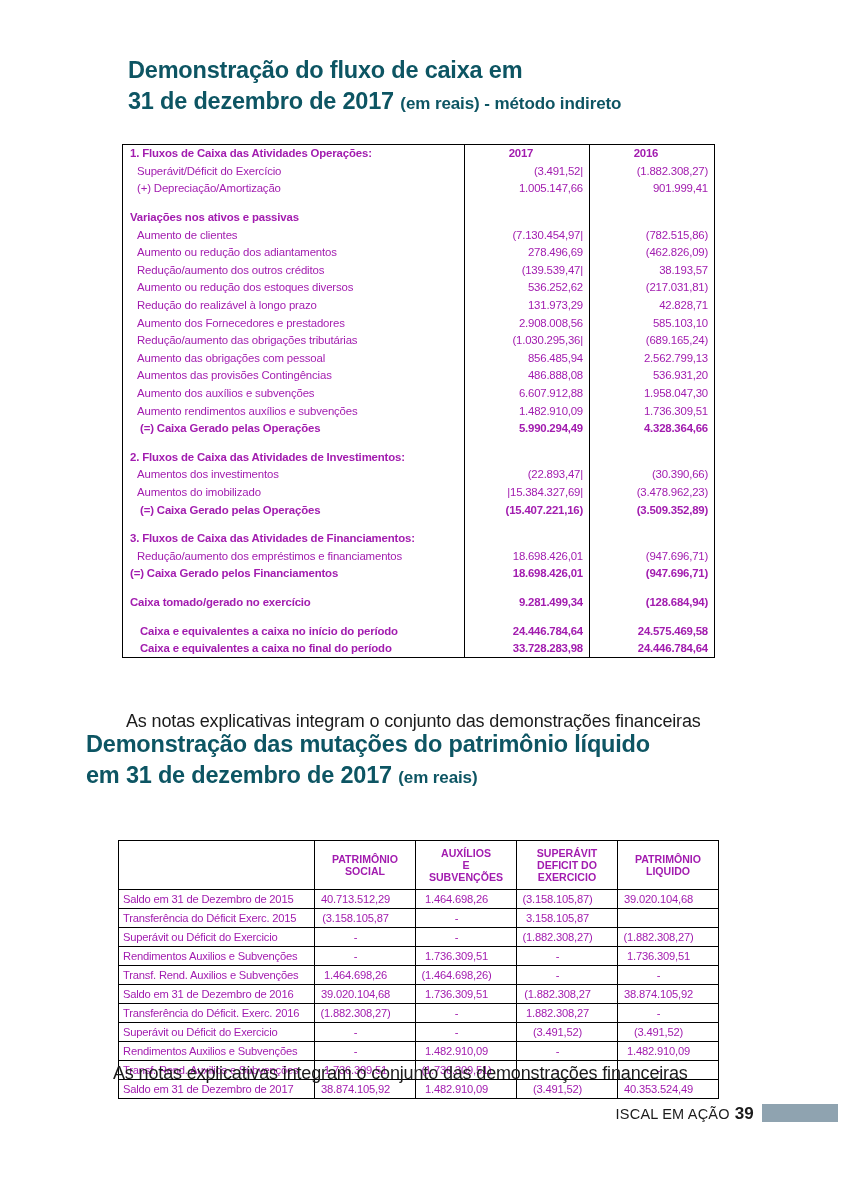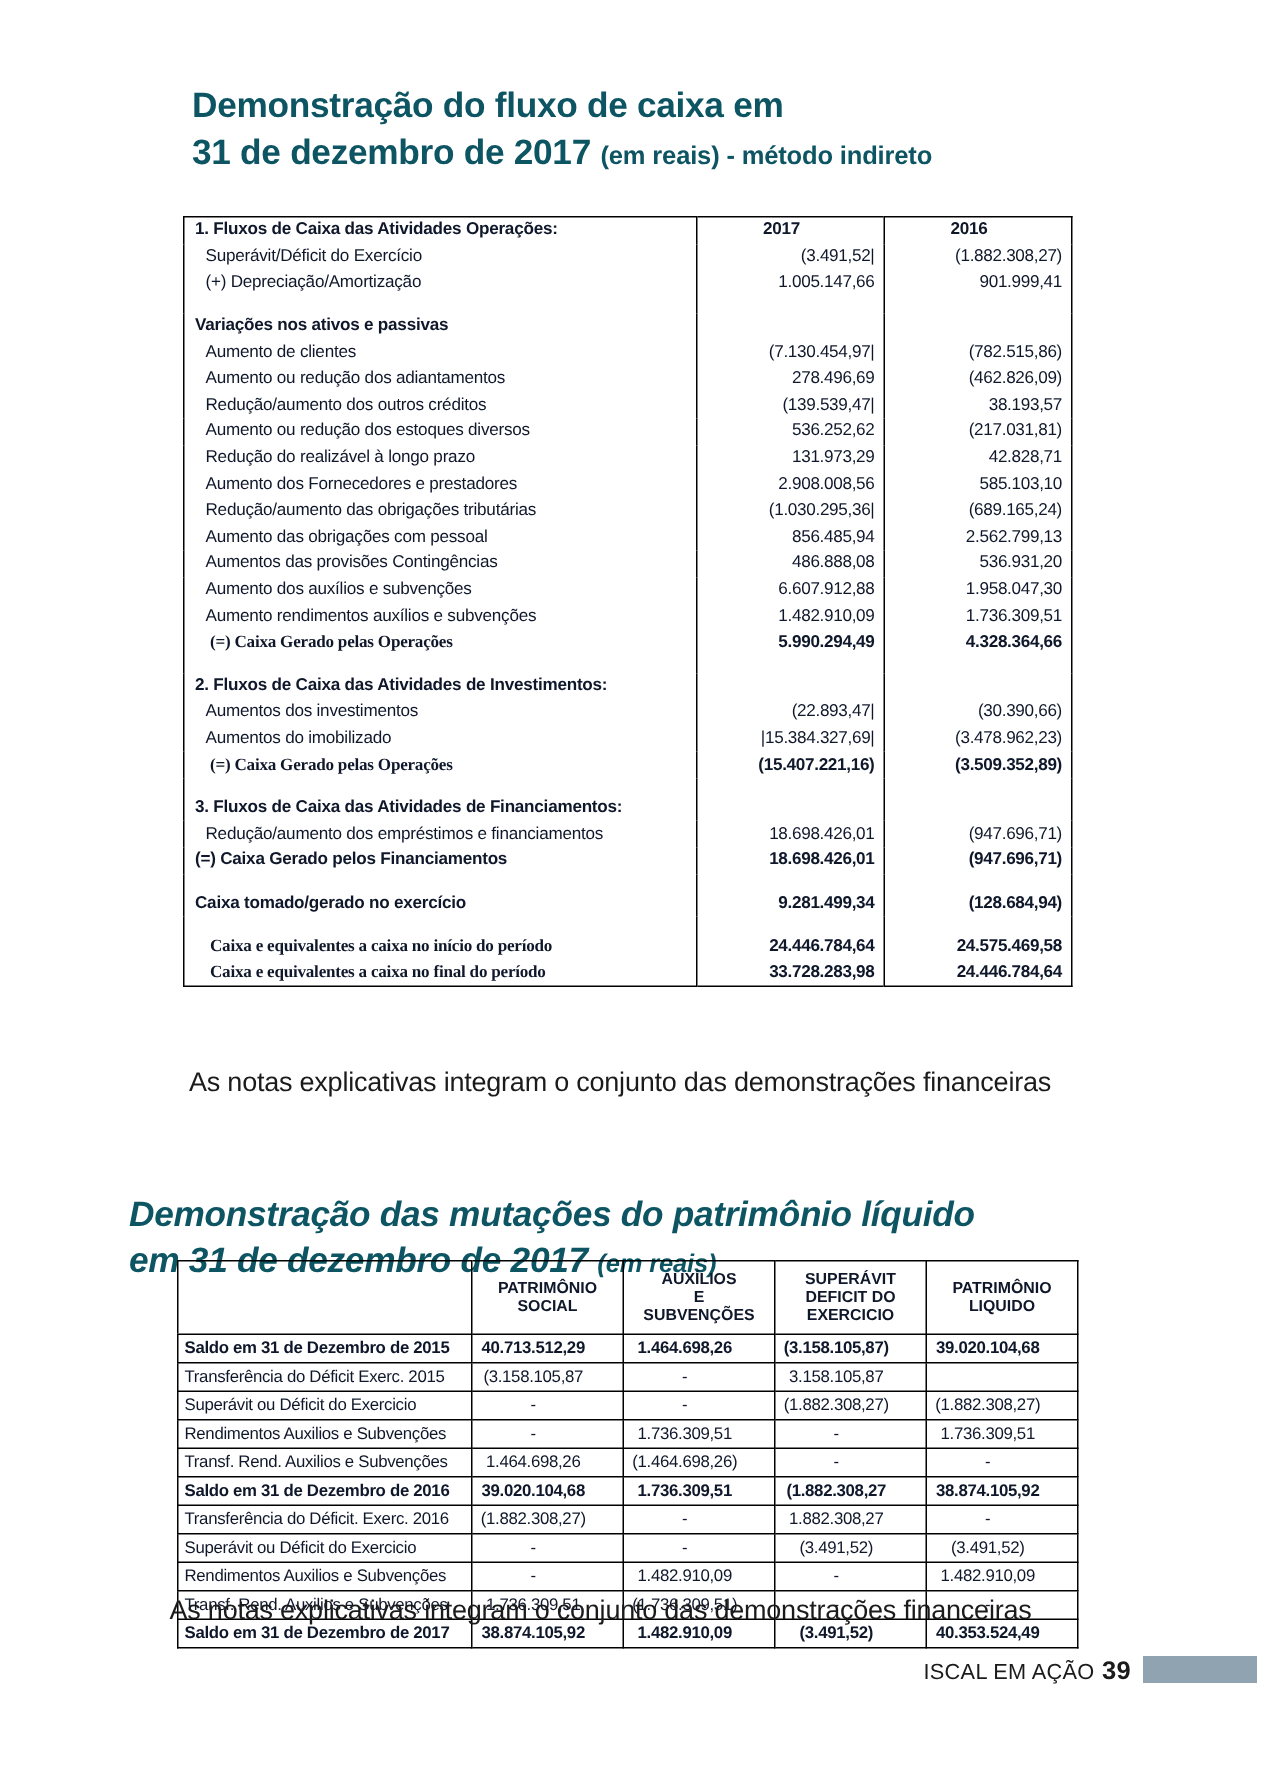--- a/index.html
+++ b/index.html
@@ -24,41 +24,41 @@
     box-sizing: border-box;
   }
 
   
   .heading-block {
     position: absolute;
     left: 86px;
     color: #0d5563;
   }
   #heading-cashflow { top: 55px; margin-left: 42px; }
-  #heading-equity   { top: 794px; font-style: italic; }
+  #heading-equity   { top: 729px; }
 
   .heading-line {
     font-weight: bold;
     font-size: 23.5px;
     line-height: 31px;
     letter-spacing: -0.2px;
     white-space: nowrap;
   }
   .heading-sub {
     font-weight: bold;
     font-size: 17px;
     letter-spacing: -0.1px;
   }
 
   
   .fin-table {
     position: absolute;
     border-collapse: collapse;
     table-layout: fixed;
-    color: #0f172a;
+    color: #a21caf;
   }
   .fin-table td, .fin-table th {
     padding: 0;
     vertical-align: middle;
     font-weight: normal;
   }
 
   
   #table-cashflow {
     left: 122px;
@@ -88,21 +88,21 @@
     font-weight: bold;
   }
   #table-cashflow tr.r-head td {
     font-weight: bold;
   }
   #table-cashflow tr.r-head td.c-num {
     text-align: center;
     padding-right: 12px;
   }
   .ind-1 { padding-left: 14px !important; }
-  .ind-t { padding-left: 17px !important; font-family: Liberation Serif, serif; }
+  .ind-t { padding-left: 17px !important; }
   tr.r-spacer td { height: 11px !important; }
 
   
   #table-equity {
     left: 118px;
     top: 840px;
     width: 600px;
     border: 1.2px solid #000;
   }
   #table-equity td, #table-equity th {
@@ -126,21 +126,21 @@
   }
   #table-equity td.e-label {
     text-align: left;
     padding-left: 4px;
   }
   #table-equity td.e-num {
     text-align: center;
     padding-right: 19px;
   }
   #table-equity tr.r-bold td {
-    font-weight: bold;
+    font-weight: normal;
   }
 
   
   .note {
     position: absolute;
     font-size: 18px;
     color: #1b1b1b;
     letter-spacing: -0.15px;
     white-space: nowrap;
   }

